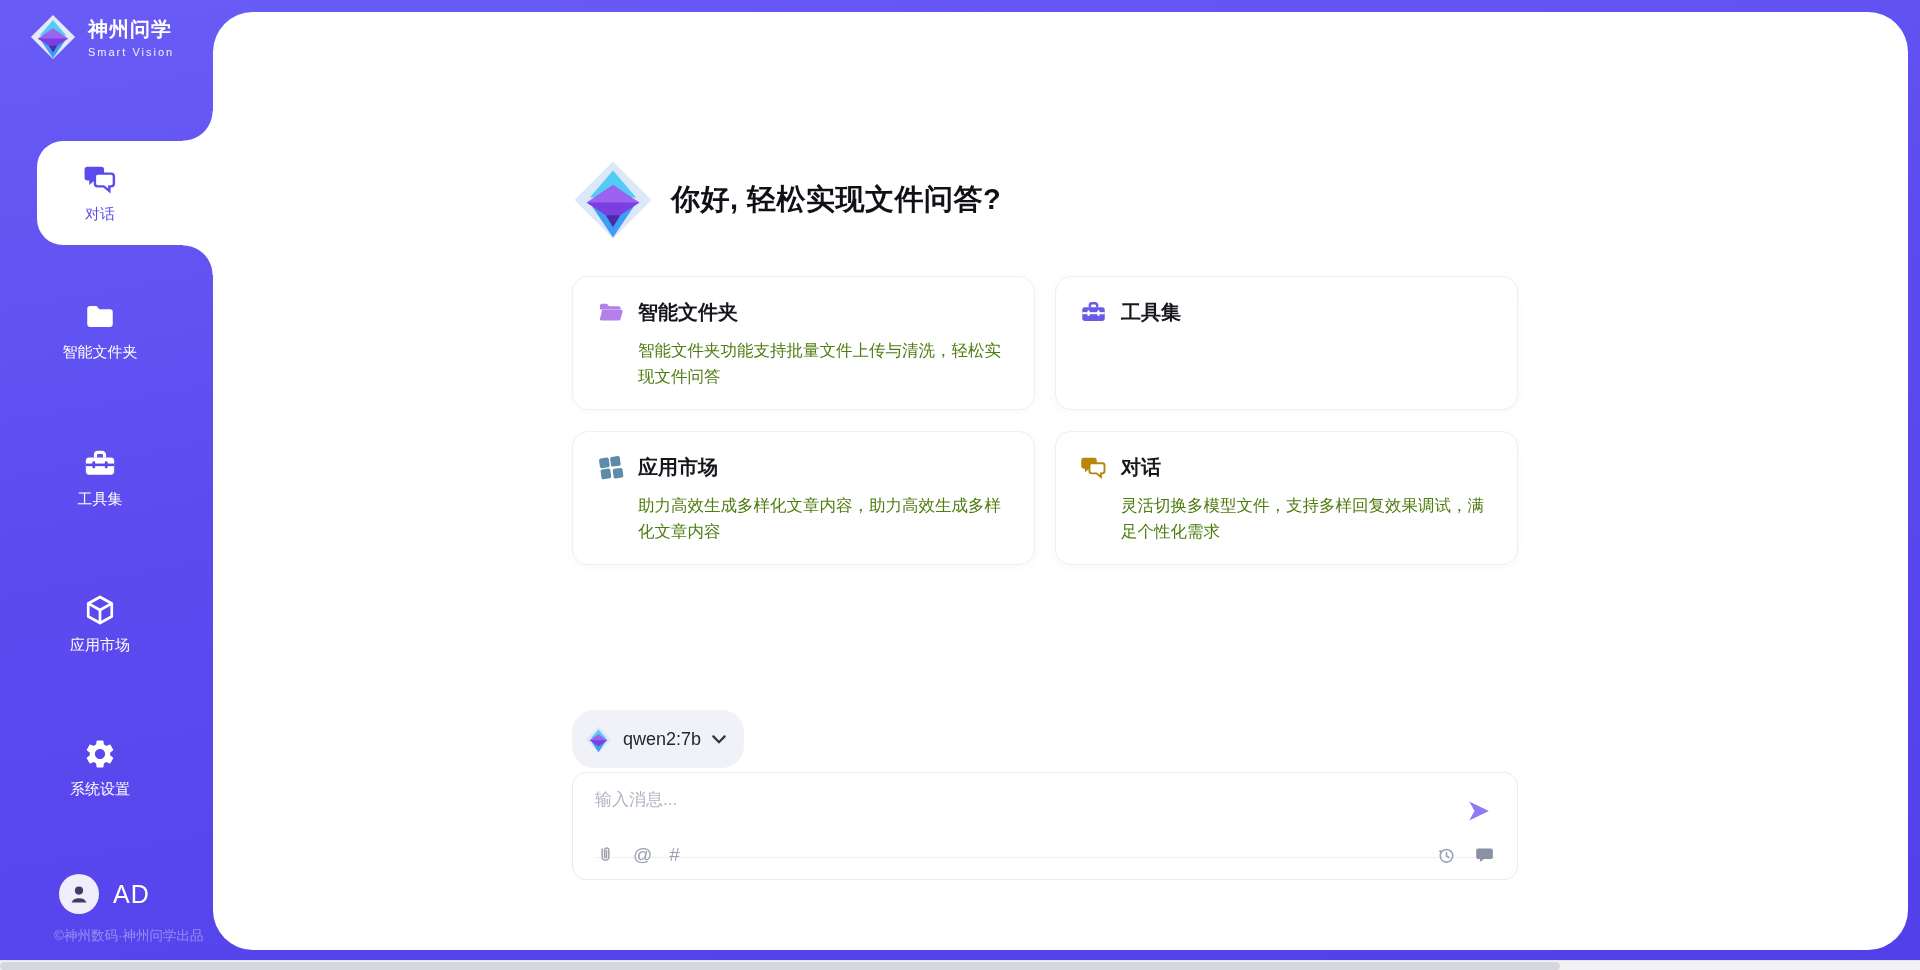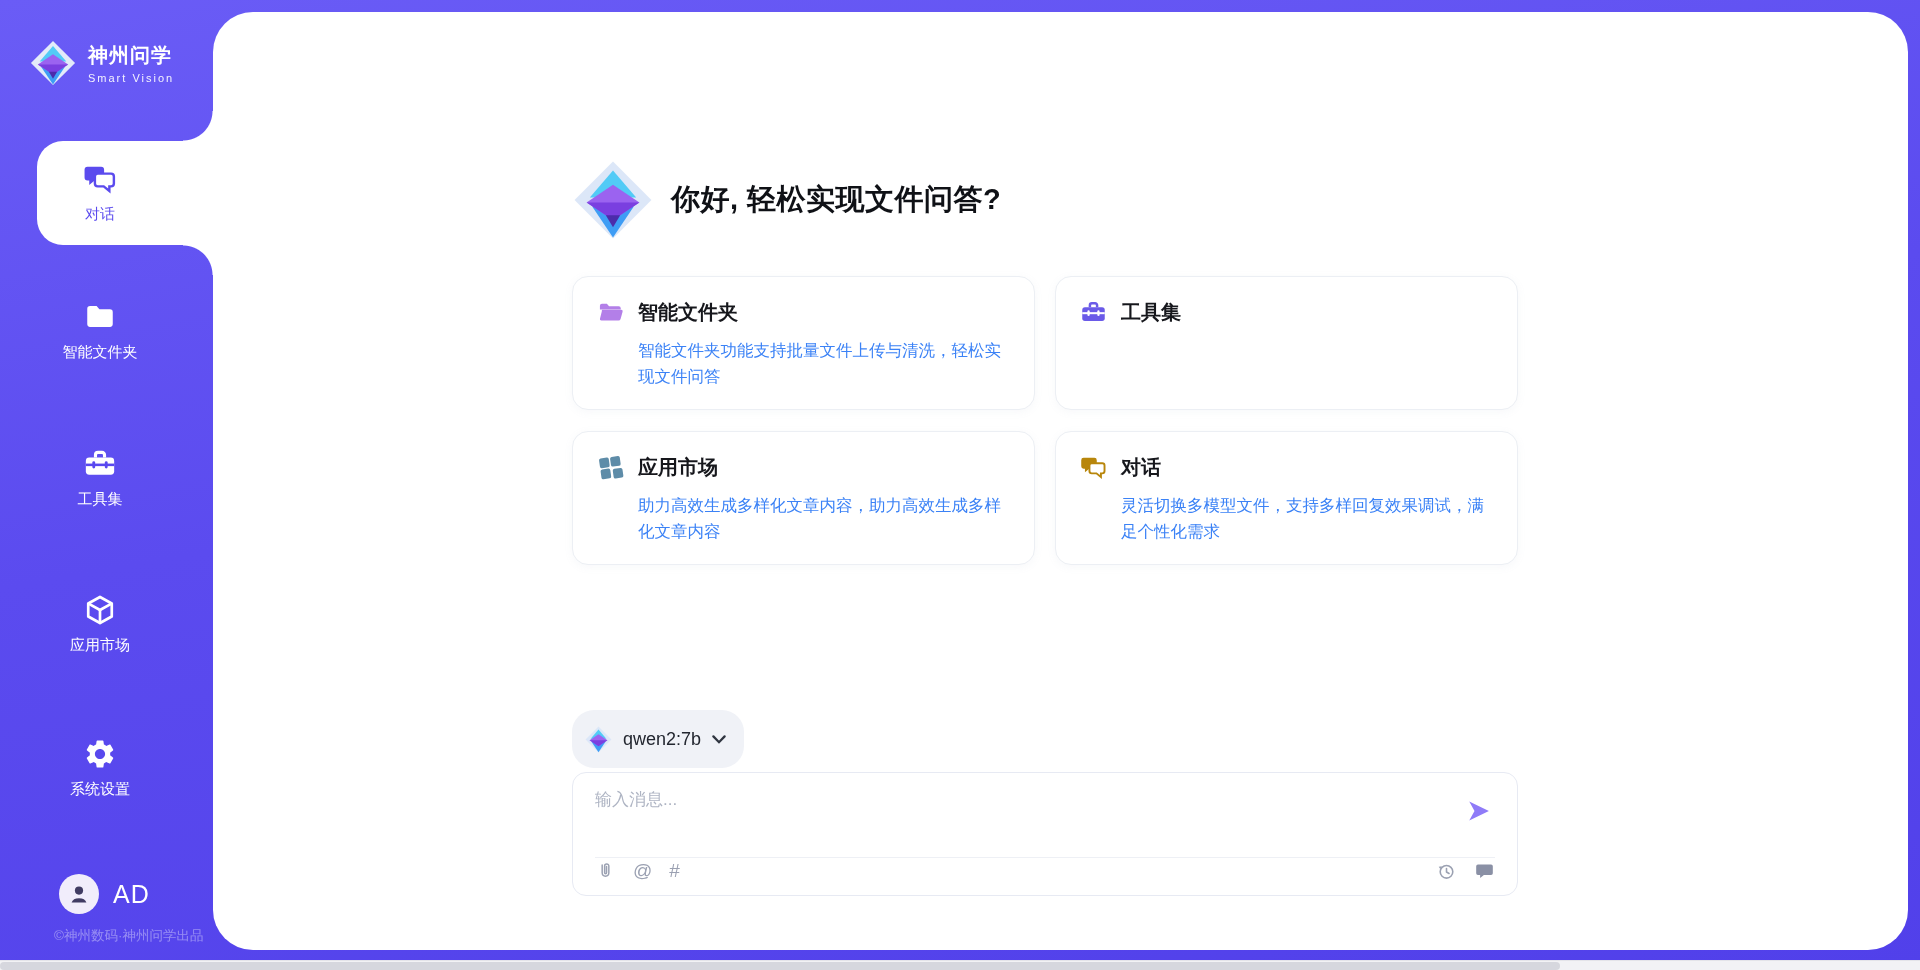--- a/index.html
+++ b/index.html
@@ -3,21 +3,21 @@
 <meta charset="utf-8">
 <style>
   * { margin:0; padding:0; box-sizing:border-box; }
   html,body { width:1920px; height:970px; overflow:hidden;
     font-family:"Liberation Sans","DejaVu Sans",sans-serif; }
   body { position:relative;
     background:linear-gradient(170deg,#6a5cf6 0%,#5b4bef 45%,#5140ea 100%); }
 
   
   .sidebar { position:absolute; left:0; top:0; width:213px; height:970px; z-index:1; }
-  .brand { position:absolute; left:30px; top:40px; display:flex; align-items:center; gap:12px; }
+  .brand { position:absolute; left:30px; top:14px; display:flex; align-items:center; gap:12px; }
   .brand svg.diamond { width:46px; height:46px; }
   .brand-title { color:#fff; font-size:20px; font-weight:700; letter-spacing:1px; }
   .brand-sub { color:rgba(255,255,255,.92); font-size:11px; letter-spacing:2px; margin-top:3px; }
 
   .nav-tab-active { position:absolute; left:37px; top:141px; width:176px; height:104px;
     background:#fff; border-radius:26px 0 0 26px; z-index:2;
     display:flex; align-items:center; cursor:pointer; }
   .nav-tab-active::before { content:""; position:absolute; right:0; top:-30px; width:30px; height:30px;
     background:radial-gradient(circle 30px at 0 0, rgba(0,0,0,0) 29px, #fff 30px); }
   .nav-tab-active::after { content:""; position:absolute; right:0; bottom:-30px; width:30px; height:30px;
@@ -48,29 +48,29 @@
   .greeting h1 { font-size:29px; font-weight:700; color:#0f1116; letter-spacing:.5px; }
 
   .cards { position:absolute; left:359px; top:264px; width:946px;
     display:grid; grid-template-columns:463px 463px; gap:21px 20px; }
   .card { background:#fff; border:1px solid #ecee f4; border:1px solid #eceff4; border-radius:16px;
     padding:22px 24px 20px 24px; min-height:129px; cursor:pointer;
     box-shadow:0 2px 8px rgba(140,150,185,.07); }
   .card-head { display:flex; align-items:center; gap:14px; }
   .card-head svg { width:27px; height:27px; flex:0 0 auto; }
   .card-title { font-size:20px; font-weight:700; color:#16171c; }
-  .card-desc { margin-top:11px; padding-left:41px; font-size:16.5px; line-height:26px; color:#3b82f6; }
+  .card-desc { margin-top:11px; padding-left:41px; font-size:16.5px; line-height:26px; color:#4d7c0f; }
 
   .model-chip { position:absolute; left:359px; top:698px; height:58px; padding:0 18px 0 13px;
     background:#f0f2f7; border-radius:22px; display:flex; align-items:center; gap:11px; cursor:pointer; }
   .model-chip svg.diamond { width:27px; height:27px; }
   .model-name { font-size:18px; color:#22262f; }
   .model-chip .chev { width:14px; height:9px; }
 
-  .composer { position:absolute; left:359px; top:760px; width:946px; height:124px;
+  .composer { position:absolute; left:359px; top:760px; width:946px; height:108px;
     background:#fff; border:1.5px solid #e7eaf3; border-radius:14px; }
   .composer textarea { position:absolute; left:22px; top:15px; right:64px; height:58px;
     border:none; outline:none; resize:none; font-size:17px; color:#30333c;
     font-family:"Liberation Sans","DejaVu Sans",sans-serif; background:transparent; }
   .composer textarea::placeholder { color:#aeb4c3; }
   .send-btn { position:absolute; right:26px; top:26px; width:24px; height:24px;
     background:none; border:none; cursor:pointer; padding:0; }
   .composer-divider { position:absolute; left:22px; right:22px; top:84px; height:1px; background:#eef0f5; }
   .composer-toolbar { position:absolute; left:22px; right:22px; bottom:13px;
     display:flex; align-items:center; }

